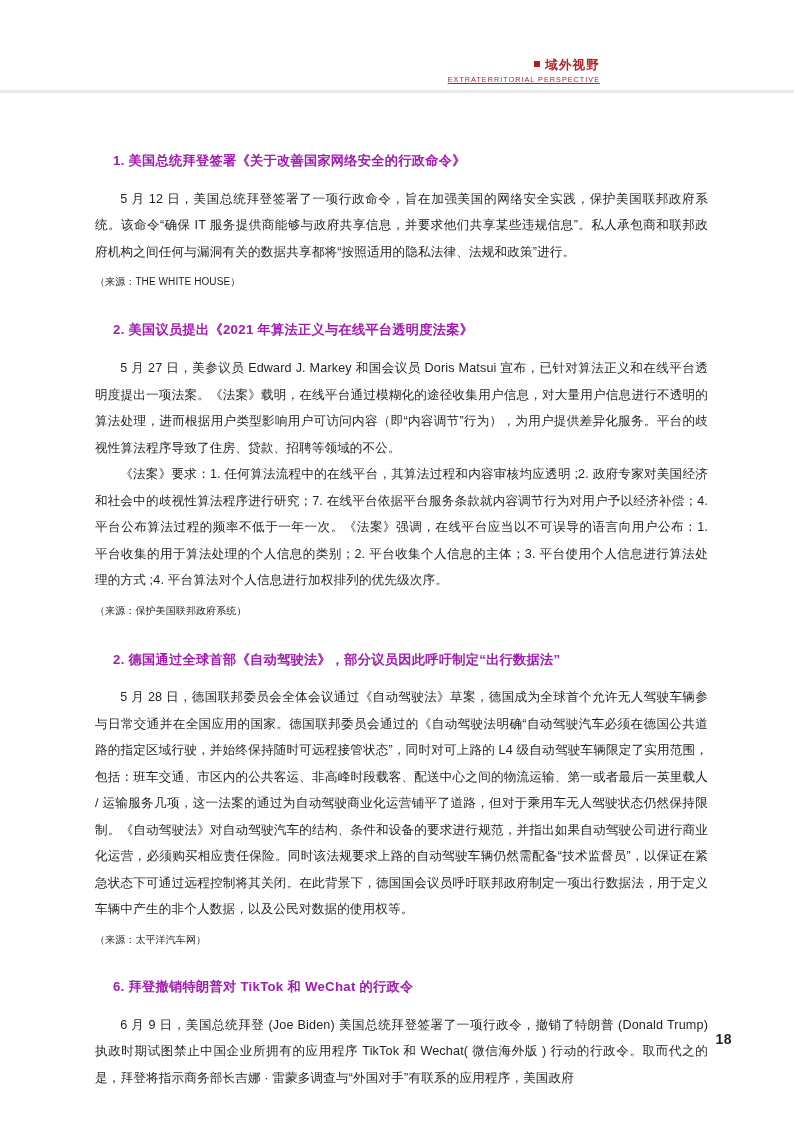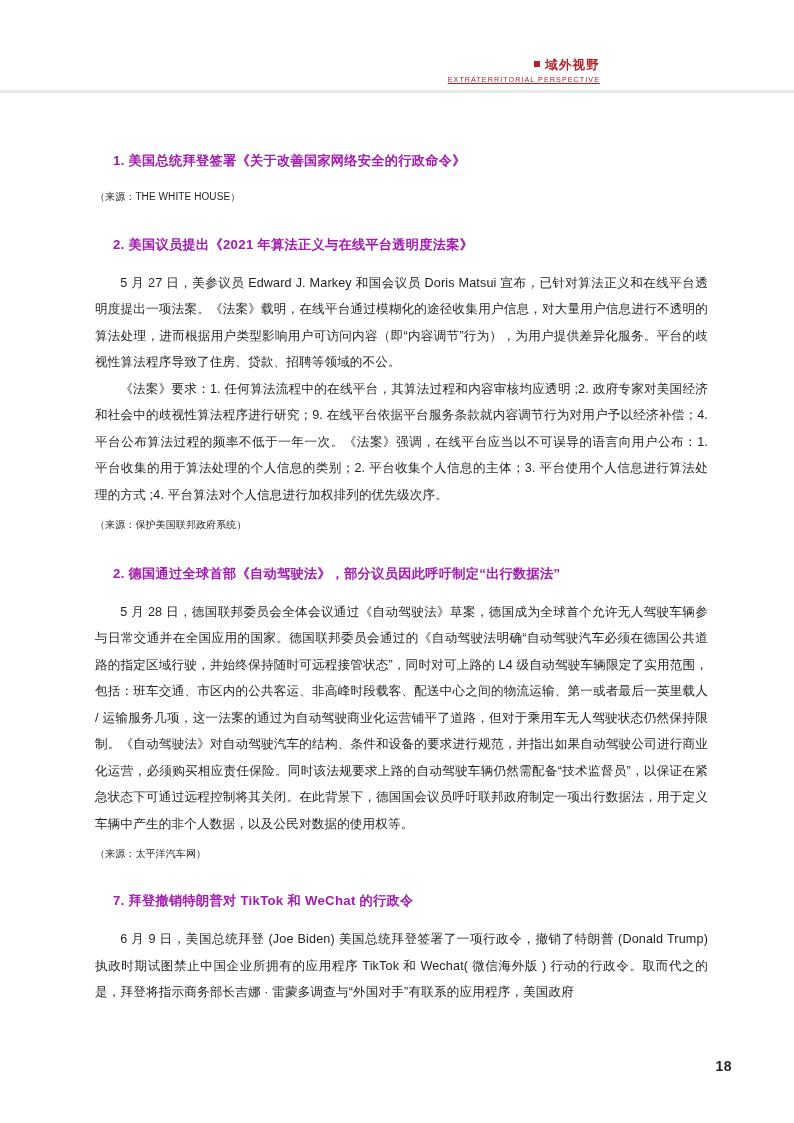--- a/index.html
+++ b/index.html
@@ -109,21 +109,21 @@
 
   
   .sec-gap-1 { height: 28px; }
   .sec-gap-2 { height: 29px; }
   .sec-gap-3 { height: 27px; }
 
   
   .page-number {
     position: absolute;
     right: 62px;
-    bottom: 49px;
+    bottom: 76px;
     font-size: 14px;
     font-weight: bold;
     color: #231f20;
     letter-spacing: 0.5px;
     margin-left: 32px;
   }
 </style>
 </head>
 <body>
 
@@ -132,42 +132,43 @@
     <span class="header-cn"><span class="header-marker"></span><span>域外视野</span></span>
     <span class="header-en">EXTRATERRITORIAL PERSPECTIVE</span>
   </div>
   <div class="header-rule"></div>
 </div>
 
 <div class="content">
 
   <div class="section">
     <h2 class="section-heading">1. 美国总统拜登签署《关于改善国家网络安全的行政命令》</h2>
+    <p class="body-text indent">5 月 12 日，美国总统拜登签署了一项行政命令，旨在加强美国的网络安全实践，保护美国联邦政府系统。该命令“确保 IT 服务提供商能够与政府共享信息，并要求他们共享某些违规信息”。私人承包商和联邦政府机构之间任何与漏洞有关的数据共享都将“按照适用的隐私法律、法规和政策”进行。</p>
     <p class="source">（来源：THE WHITE HOUSE）</p>
   </div>
 
   <div class="sec-gap-1"></div>
 
   <div class="section">
     <h2 class="section-heading">2. 美国议员提出《2021 年算法正义与在线平台透明度法案》</h2>
     <p class="body-text indent">5 月 27 日，美参议员 Edward J. Markey 和国会议员 Doris Matsui 宣布，已针对算法正义和在线平台透明度提出一项法案。《法案》载明，在线平台通过模糊化的途径收集用户信息，对大量用户信息进行不透明的算法处理，进而根据用户类型影响用户可访问内容（即“内容调节”行为），为用户提供差异化服务。平台的歧视性算法程序导致了住房、贷款、招聘等领域的不公。</p>
-    <p class="body-text indent">《法案》要求：1. 任何算法流程中的在线平台，其算法过程和内容审核均应透明 ;2. 政府专家对美国经济和社会中的歧视性算法程序进行研究；9. 在线平台依据平台服务条款就内容调节行为对用户予以经济补偿；4. 平台公布算法过程的频率不低于一年一次。《法案》强调，在线平台应当以不可误导的语言向用户公布：1. 平台收集的用于算法处理的个人信息的类别；2. 平台收集个人信息的主体；3. 平台使用个人信息进行算法处理的方式 ;4. 平台算法对个人信息进行加权排列的优先级次序。</p>
+    <p class="body-text indent">《法案》要求：1. 任何算法流程中的在线平台，其算法过程和内容审核均应透明 ;2. 政府专家对美国经济和社会中的歧视性算法程序进行研究；7. 在线平台依据平台服务条款就内容调节行为对用户予以经济补偿；4. 平台公布算法过程的频率不低于一年一次。《法案》强调，在线平台应当以不可误导的语言向用户公布：1. 平台收集的用于算法处理的个人信息的类别；2. 平台收集个人信息的主体；3. 平台使用个人信息进行算法处理的方式 ;4. 平台算法对个人信息进行加权排列的优先级次序。</p>
     <p class="source">（来源：保护美国联邦政府系统）</p>
   </div>
 
   <div class="sec-gap-2"></div>
 
   <div class="section">
     <h2 class="section-heading">2. 德国通过全球首部《自动驾驶法》，部分议员因此呼吁制定“出行数据法”</h2>
     <p class="body-text indent">5 月 28 日，德国联邦委员会全体会议通过《自动驾驶法》草案，德国成为全球首个允许无人驾驶车辆参与日常交通并在全国应用的国家。德国联邦委员会通过的《自动驾驶法明确“自动驾驶汽车必须在德国公共道路的指定区域行驶，并始终保持随时可远程接管状态”，同时对可上路的 L4 级自动驾驶车辆限定了实用范围，包括：班车交通、市区内的公共客运、非高峰时段载客、配送中心之间的物流运输、第一或者最后一英里载人 / 运输服务几项，这一法案的通过为自动驾驶商业化运营铺平了道路，但对于乘用车无人驾驶状态仍然保持限制。《自动驾驶法》对自动驾驶汽车的结构、条件和设备的要求进行规范，并指出如果自动驾驶公司进行商业化运营，必须购买相应责任保险。同时该法规要求上路的自动驾驶车辆仍然需配备“技术监督员”，以保证在紧急状态下可通过远程控制将其关闭。在此背景下，德国国会议员呼吁联邦政府制定一项出行数据法，用于定义车辆中产生的非个人数据，以及公民对数据的使用权等。</p>
     <p class="source">（来源：太平洋汽车网）</p>
   </div>
 
   <div class="sec-gap-3"></div>
 
   <div class="section">
-    <h2 class="section-heading">7. 拜登撤销特朗普对 TikTok 和 WeChat 的行政令</h2>
+    <h2 class="section-heading">6. 拜登撤销特朗普对 TikTok 和 WeChat 的行政令</h2>
     <p class="body-text indent">6 月 9 日，美国总统拜登 (Joe Biden) 美国总统拜登签署了一项行政令，撤销了特朗普 (Donald Trump) 执政时期试图禁止中国企业所拥有的应用程序 TikTok 和 Wechat( 微信海外版 ) 行动的行政令。取而代之的是，拜登将指示商务部长吉娜 · 雷蒙多调查与“外国对手”有联系的应用程序，美国政府</p>
   </div>
 
 </div>
 
 <div class="page-number">18</div>
 
 </body></html>

